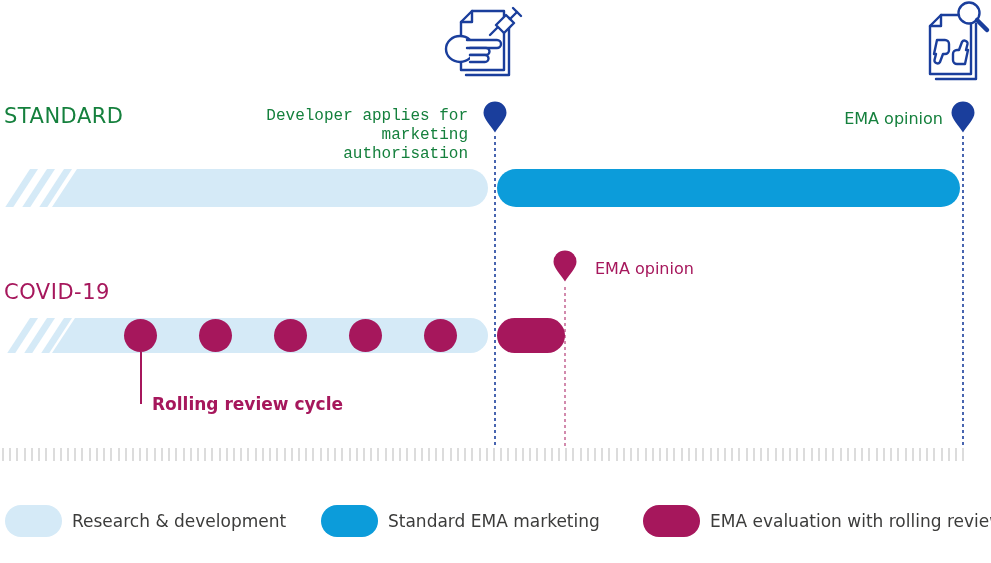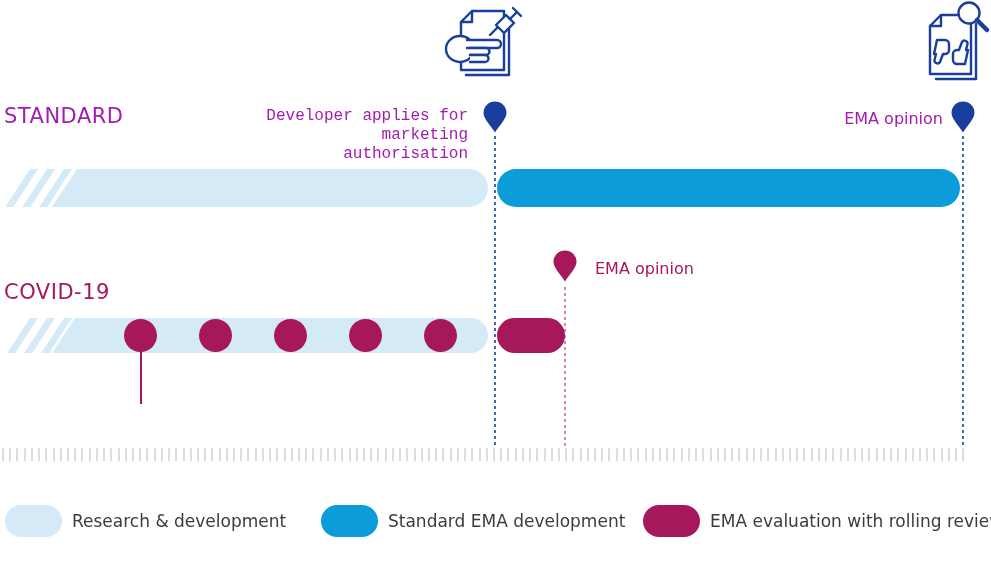--- a/index.html
+++ b/index.html
@@ -2,21 +2,21 @@
 <html><head>
 <meta charset="utf-8">
 <style>
   html,body{margin:0;padding:0;background:#fff;}
   #stage{position:relative;width:991px;height:563px;background:#fff;overflow:hidden;
          font-family:"DejaVu Sans","Liberation Sans",sans-serif;}
   .abs{position:absolute;}
 
   
   .row-title{font-size:21px;letter-spacing:.5px;}
-  .blue-text{color:#a21caf;}
+  .blue-text{color:#15803d;}
   .magenta-text{color:#A6175C;}
   .milestone{font-size:16px;line-height:19px;}
 
   
   .pin svg{display:block;}
   .pin-blue path{fill:#1A3E9C;}
   .pin-magenta path{fill:#A6175C;}
 
   
   .vline{width:2px;}
@@ -132,20 +132,21 @@
   <div class="abs" style="left:0;top:319px;width:991px;height:33px;">
       <div class="cycle-dot" style="left: 123.5px;"></div>
       <div class="cycle-dot" style="left: 198.5px;"></div>
       <div class="cycle-dot" style="left: 273.5px;"></div>
       <div class="cycle-dot" style="left: 348.5px;"></div>
       <div class="cycle-dot" style="left: 423.5px;"></div>
     </div>
   <div class="abs rolling-pill"></div>
 
   <div class="abs rolling-callout-line"></div>
+  <div class="abs rolling-label magenta-text">Rolling review cycle</div>
 
   <div class="abs" id="ruler">
       <div class="tick" style="left: 0px;"></div>
       <div class="tick" style="left: 7.22px;"></div>
       <div class="tick" style="left: 14.44px;"></div>
       <div class="tick" style="left: 21.66px;"></div>
       <div class="tick" style="left: 28.88px;"></div>
       <div class="tick" style="left: 36.1px;"></div>
       <div class="tick" style="left: 43.32px;"></div>
       <div class="tick" style="left: 50.54px;"></div>
@@ -276,20 +277,20 @@
       <div class="tick" style="left: 953.04px;"></div>
       <div class="tick" style="left: 960.26px;"></div>
     </div>
 
   <div class="abs legend-item" style="left:5px;">
     <div class="legend-swatch" style="background: rgb(213, 234, 247);"></div>
     <div class="legend-label">Research &amp; development</div>
   </div>
   <div class="abs legend-item" style="left:321px;">
     <div class="legend-swatch" style="background: rgb(12, 156, 218);"></div>
-    <div class="legend-label">Standard EMA development</div>
+    <div class="legend-label">Standard EMA marketing</div>
   </div>
   <div class="abs legend-item" style="left:643px;">
     <div class="legend-swatch" style="background: rgb(166, 23, 92);"></div>
     <div class="legend-label">EMA evaluation with rolling review</div>
   </div>
 
 </div>
 
 </body></html>

